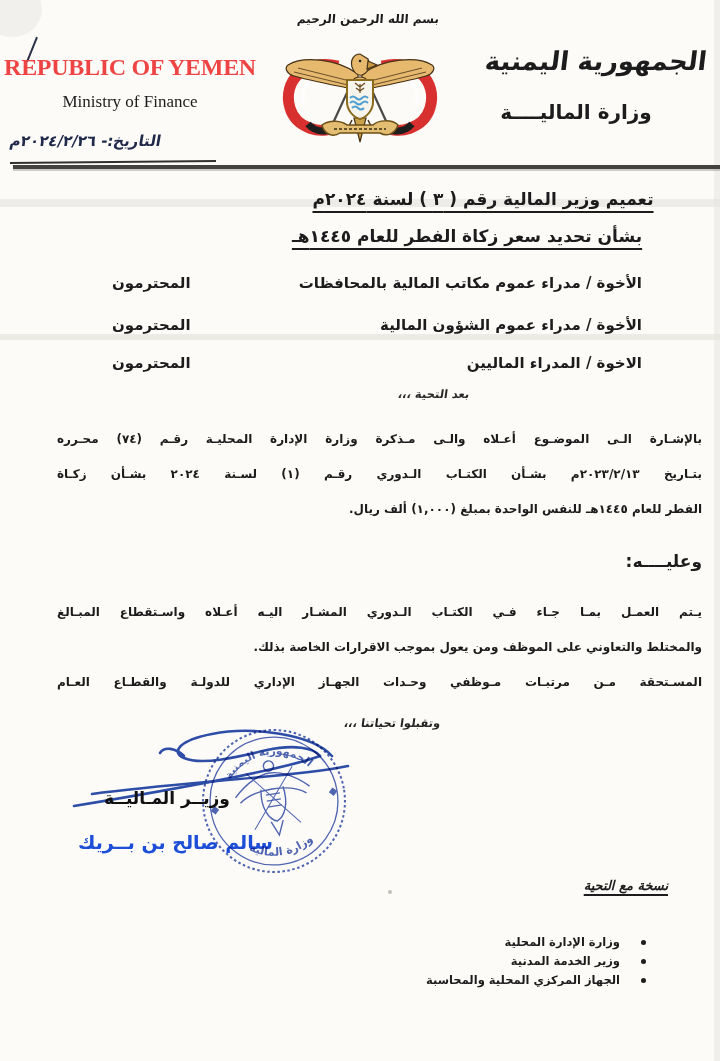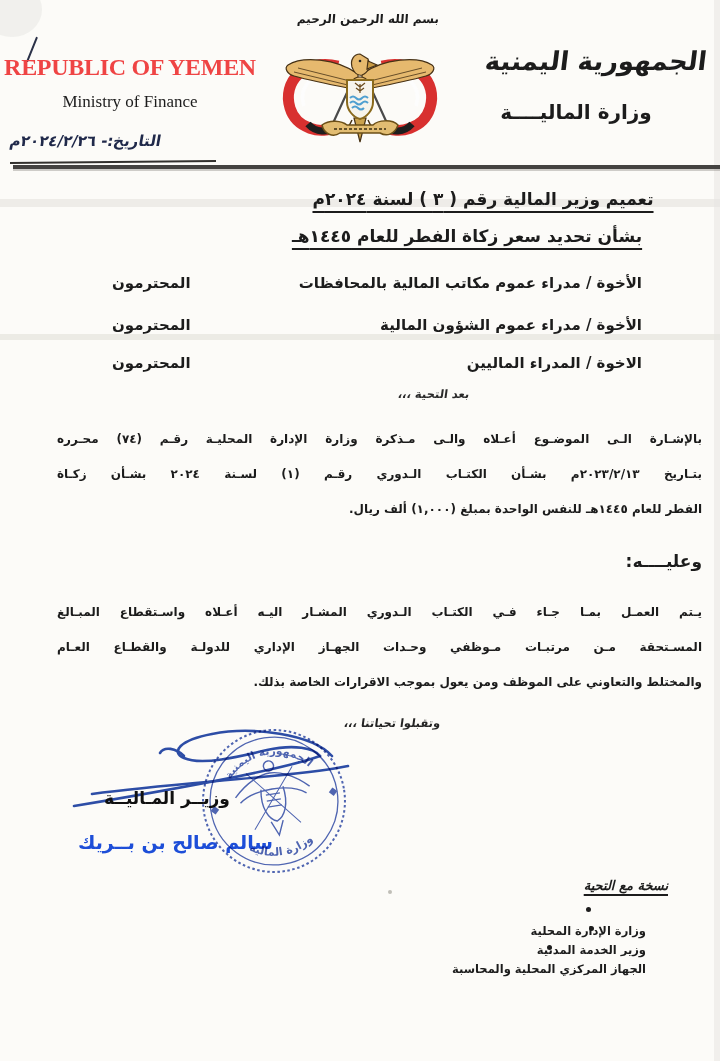--- a/index.html
+++ b/index.html
@@ -41,21 +41,21 @@
   
   .sig-svg{left:62px;top:726px;}
   .minister-title{top:788px;left:104px;font-size:17px;color:#101010;}
   .minister-name{top:831px;left:78px;font-size:19px;color:#1d4ed8;}
   .stamp-wrap{left:200px;top:727px;width:148px;height:148px;transform:rotate(-9deg);
               opacity:.9;mix-blend-mode:multiply;}
   .stamp-wrap text{font-family:"DejaVu Sans",sans-serif;font-weight:bold;fill:#3d56ae;}
   
   .cc-heading{top:878px;right:52px;font-size:13px;text-decoration:underline;
               text-decoration-thickness:1.5px;text-underline-offset:4px;font-style:italic;}
-  .cc-item{right:74px;display:flex;flex-direction:column;direction:rtl;align-items:center;gap:12px;}
+  .cc-item{right:74px;display:flex;direction:rtl;align-items:center;gap:21px;margin-top:28px;}
   .cc-dot{width:5px;height:5px;border-radius:50%;background:#1d1d1d;flex:0 0 auto;}
   .cc-label{font-size:11.5px;font-weight:bold;direction:rtl;color:#1c1c1c;white-space:nowrap;}
   .small-dot{left:388px;top:890px;width:4px;height:4px;border-radius:50%;background:#c0beb8;}
 </style>
 </head>
 <body>
 
 <div class="page">
 
   <div class="abs corner-smudge"></div>
@@ -130,22 +130,22 @@
   <div class="abs para" style="top:422px;">
     <div class="bline">بالإشـارة الـى الموضـوع أعـلاه والـى مـذكرة وزارة الإدارة المحليـة رقـم (٧٤) محـرره</div>
     <div class="bline">بتـاريخ ٢٠٢٣/٢/١٣م بشـأن الكتـاب الـدوري رقـم (١) لسـنة ٢٠٢٤ بشـأن زكـاة</div>
     <div class="bline last">الفطر للعام ١٤٤٥هـ للنفس الواحدة بمبلغ (١,٠٠٠) ألف ريال.</div>
   </div>
 
   <div class="abs ar transition">وعليــــه:</div>
 
   <div class="abs para" style="top:595px;">
     <div class="bline">يـتم العمـل بمـا جـاء فـي الكتـاب الـدوري المشـار اليـه أعـلاه واسـتقطاع المبـالغ</div>
+    <div class="bline last">والمختلط والتعاوني على الموظف ومن يعول بموجب الاقرارات الخاصة بذلك.</div>
     <div class="bline">المسـتحقة مـن مرتبـات مـوظفي وحـدات الجهـاز الإداري للدولـة والقطـاع العـام</div>
-    <div class="bline last">والمختلط والتعاوني على الموظف ومن يعول بموجب الاقرارات الخاصة بذلك.</div>
   </div>
 
   <div class="abs ar closing">وتقبلوا تحياتنا ،،،</div>
 
   <svg class="abs sig-svg" width="290" height="92" viewBox="0 0 290 92">
     <g stroke="#2d4da6" stroke-width="2.6" fill="none" stroke-linecap="round">
       <path d="M270,30 C250,8 190,0 150,8 C118,14 108,26 122,32 C140,40 180,30 205,24 C232,18 252,22 258,30"></path>
       <path d="M258,30 C220,44 120,62 12,80"></path>
       <path d="M30,68 C90,60 150,56 210,50 C240,47 268,44 286,40"></path>
       <path d="M122,30 C114,22 102,20 98,27"></path>

